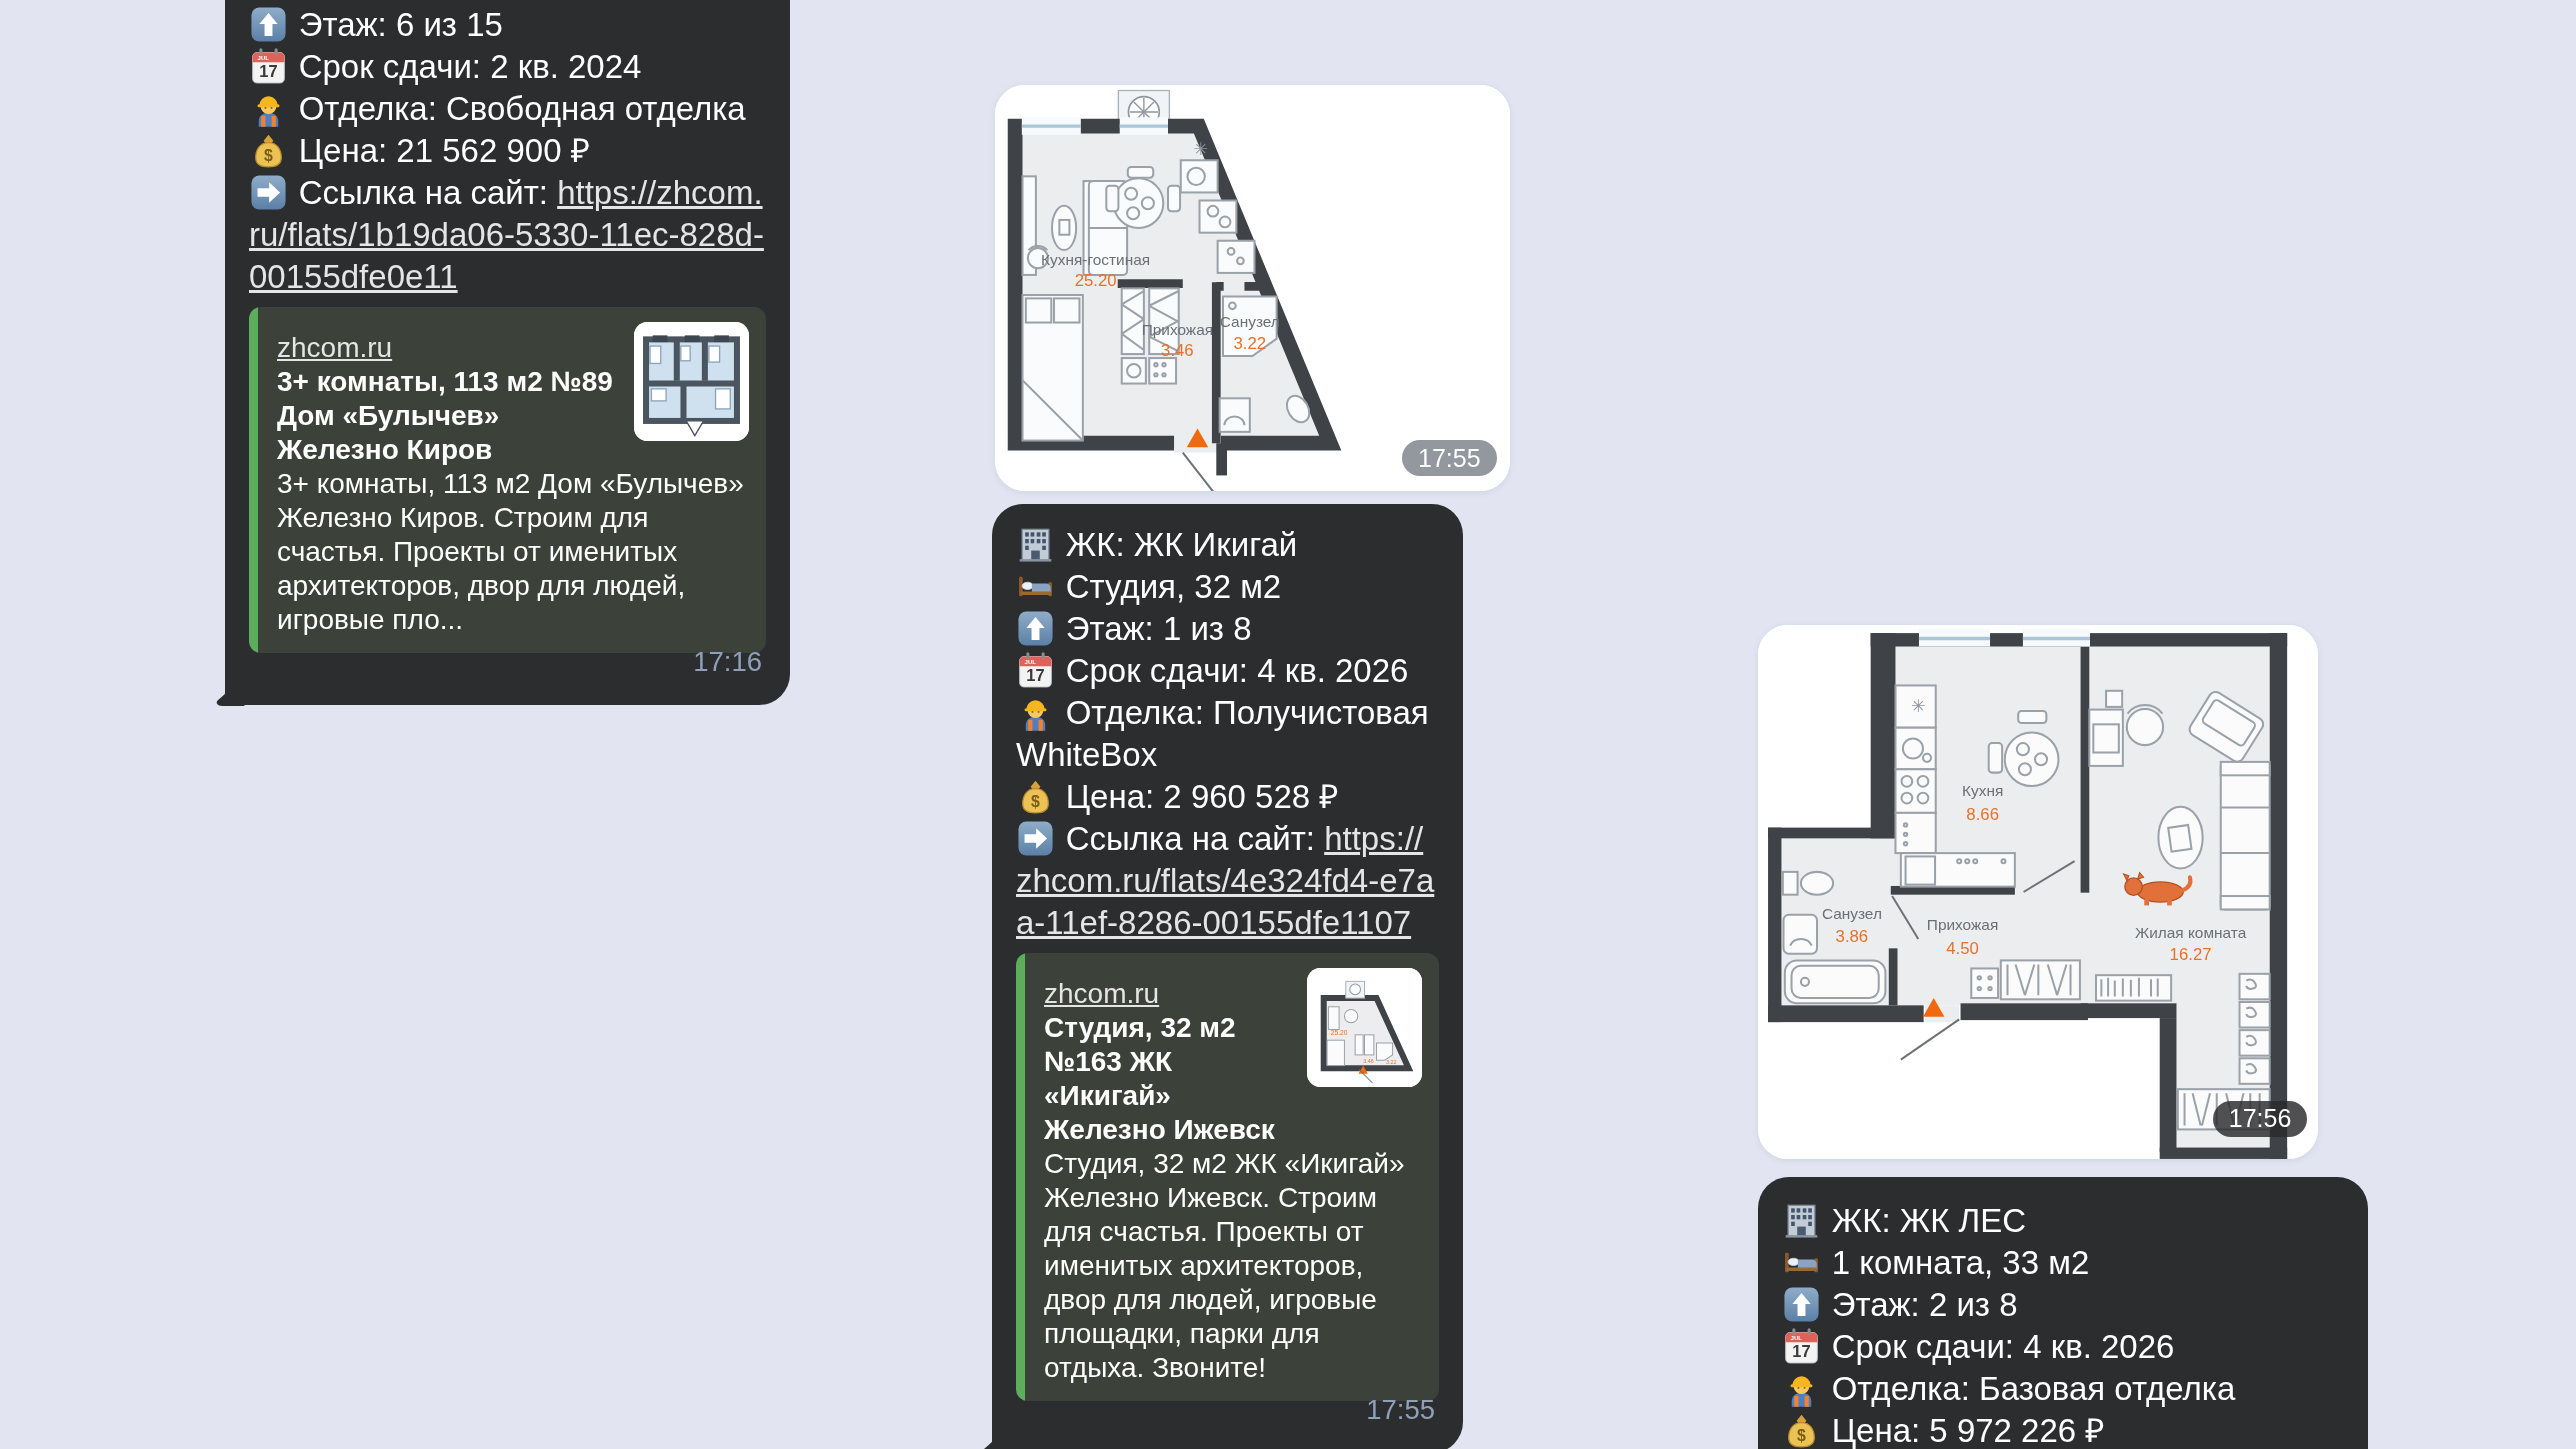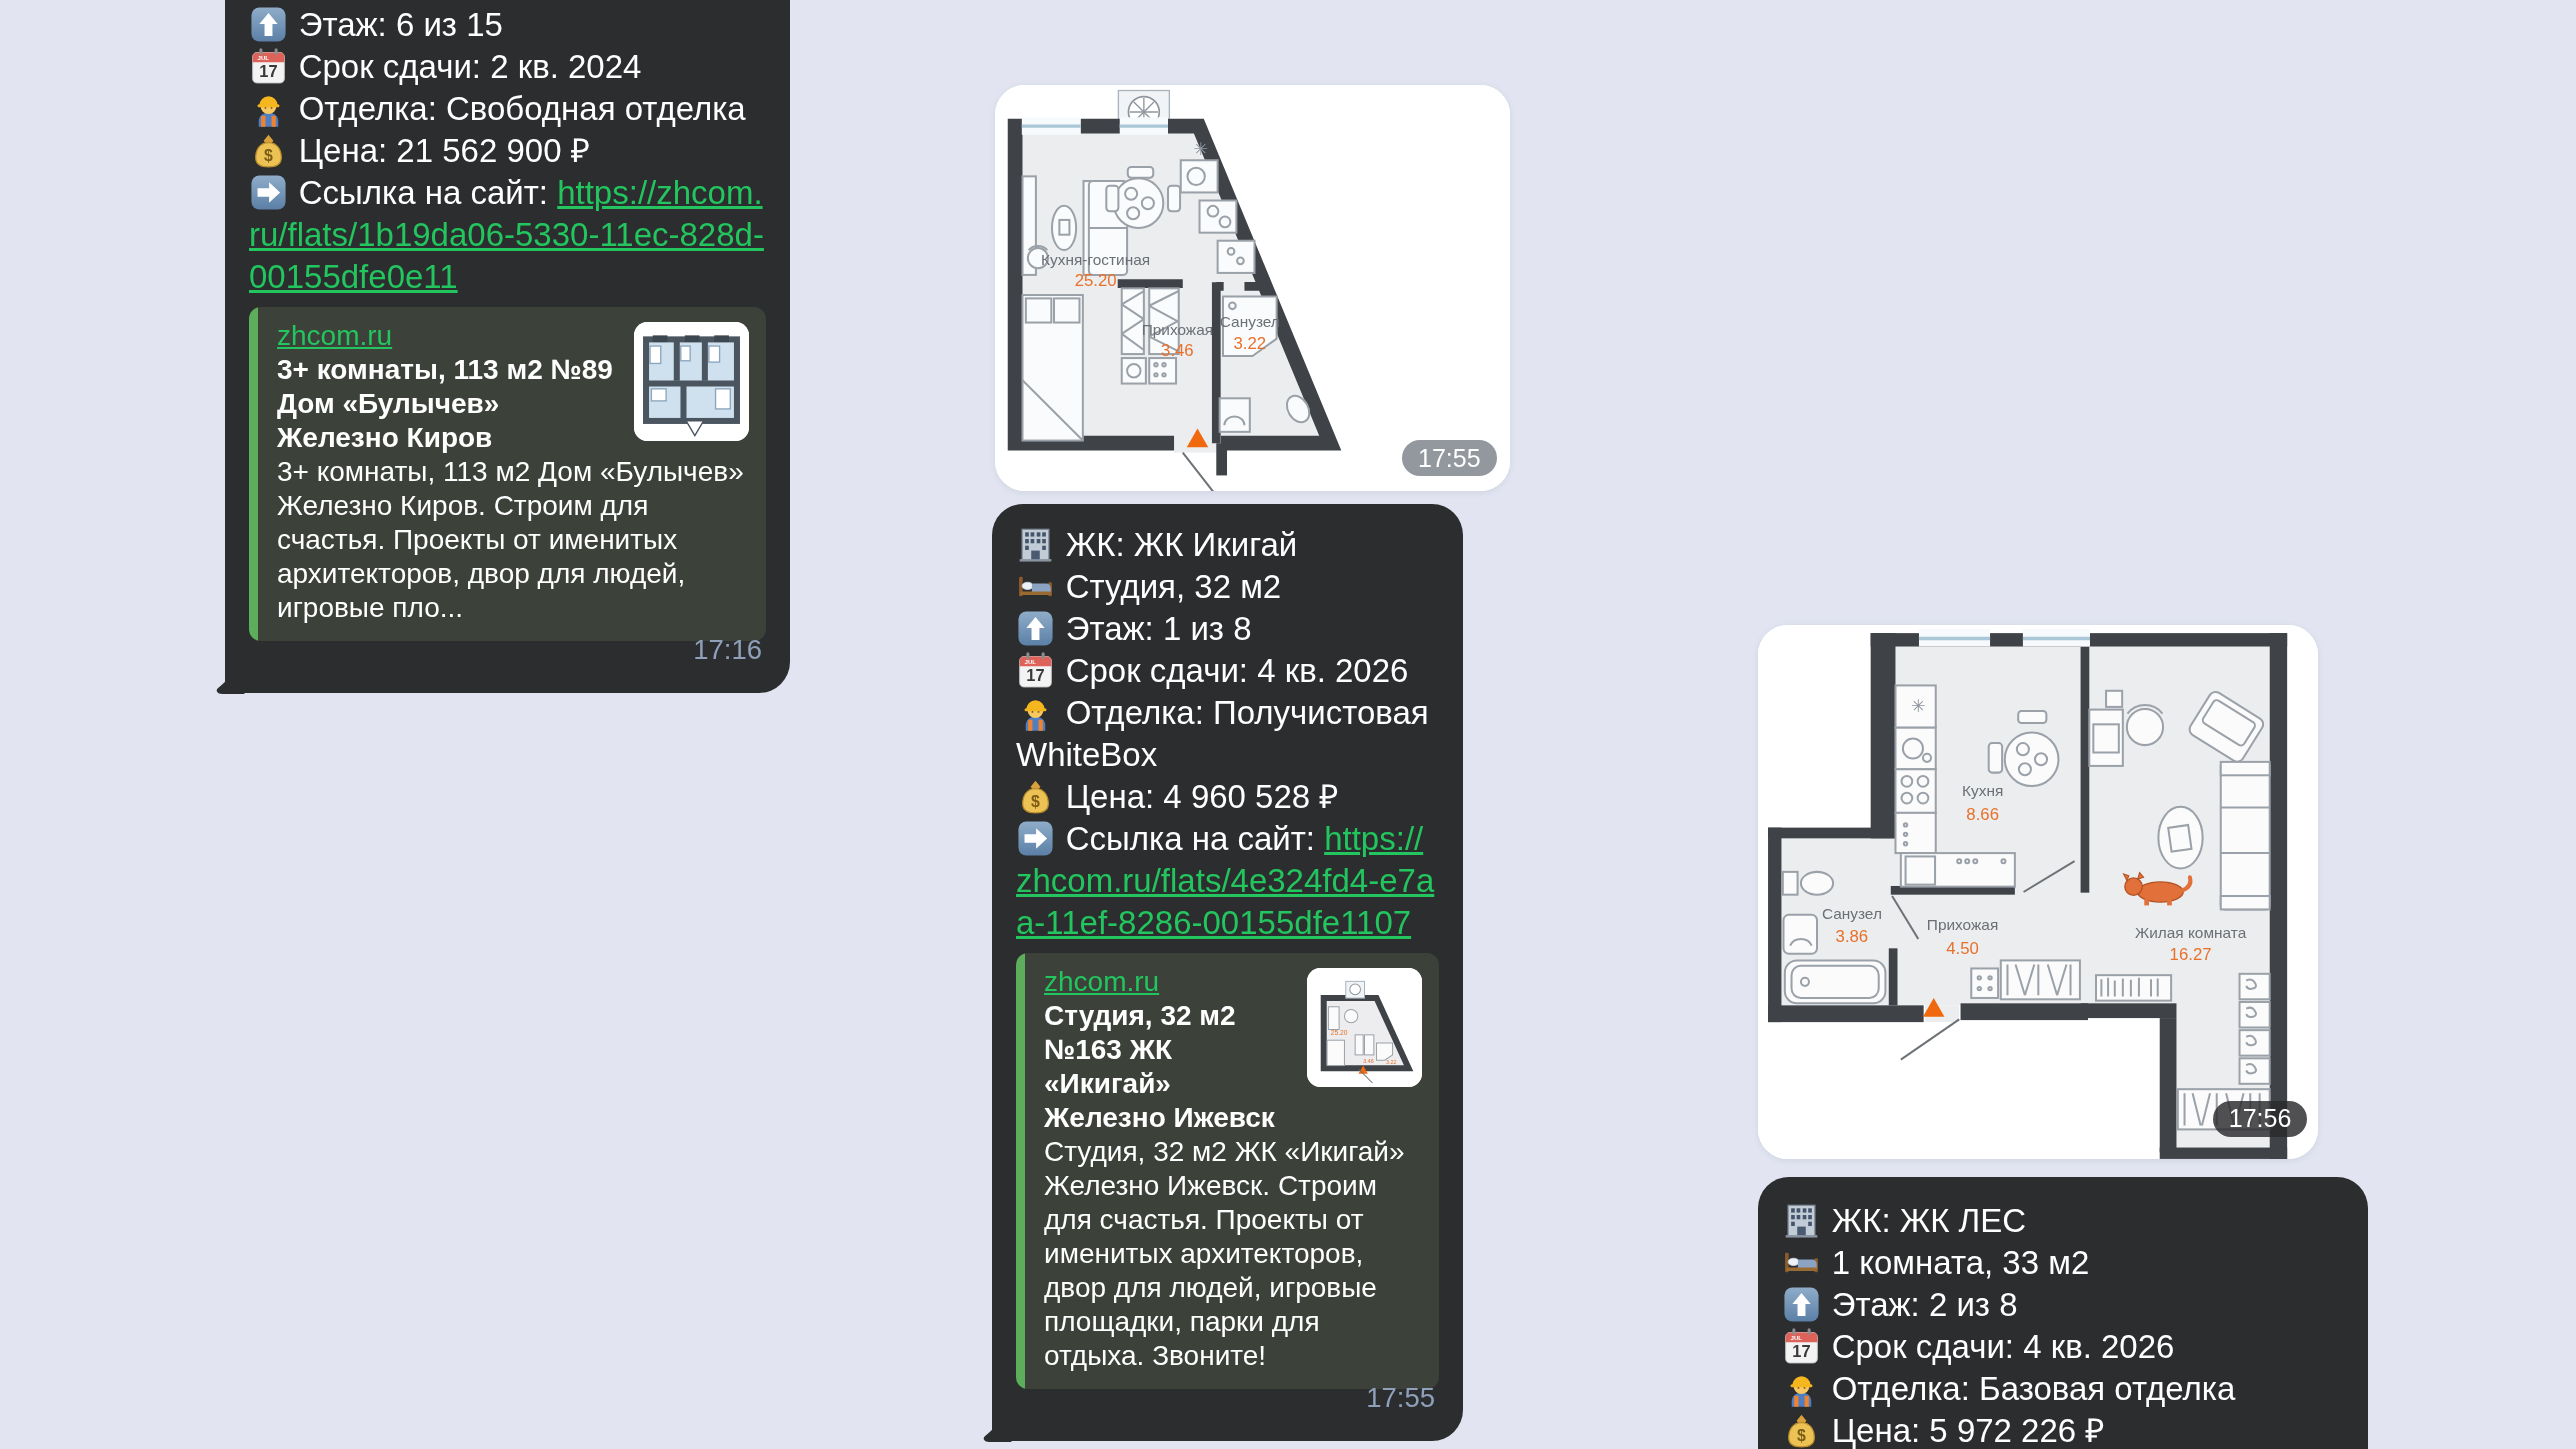--- a/index.html
+++ b/index.html
@@ -12,21 +12,21 @@
   
   .bubble{
     position:absolute;background:#2c2d2f;color:#fff;
     border-radius:31px;border-bottom-left-radius:12px;
     font-size:33px;line-height:42px;
     padding:23px 24px 52px 24px;box-sizing:border-box;
   }
   .bubble .tail{position:absolute;left:-10px;bottom:-0.7px;width:29.5px;height:32px;}
   .ln{display:block;}
   .em{width:39px;height:39px;display:inline-block;vertical-align:-8px;margin-right:10.7px;}
-  a.lnk, a.site{color:#22c55e;text-decoration:underline;word-break:break-all;cursor:pointer;}
+  a.lnk, a.site{color:#e5e5e5;text-decoration:underline;word-break:break-all;cursor:pointer;margin-top:12px;}
   .time{
     position:absolute;right:28px;bottom:28px;
     color:#8fa0ba;font-size:27.5px;line-height:31px;
   }
   
   .preview{
     position:relative;background:#3c423a;border-radius:12px;
     margin-top:9.4px;padding:12px 17.4px 16px 28px;
     font-size:28px;line-height:34px;overflow:hidden;cursor:pointer;
   }
@@ -291,21 +291,21 @@
         <use href="#i-up"></use>
       </svg><span>Этаж: 1 из 8</span></div>
   <div class="ln"><svg class="em" viewBox="0 0 58 58" width="39" height="39">
         <use href="#i-cal"></use>
       </svg><span>Срок сдачи: 4 кв. 2026</span></div>
   <div class="ln"><svg class="em" viewBox="0 0 58 58" width="39" height="39">
         <use href="#i-worker"></use>
       </svg><span>Отделка: Получистовая WhiteBox</span></div>
   <div class="ln"><svg class="em" viewBox="0 0 58 58" width="39" height="39">
         <use href="#i-money"></use>
-      </svg><span>Цена: 4 960 528 ₽</span></div>
+      </svg><span>Цена: 2 960 528 ₽</span></div>
   <div class="ln"><svg class="em" viewBox="0 0 58 58" width="39" height="39">
         <use href="#i-right"></use>
       </svg><span>Ссылка на сайт: </span><a class="lnk">https://zhcom.ru/flats/4e324fd4-e7aa-11ef-8286-00155dfe1107</a></div>
 
   <div class="preview">
     <div class="thumb">
       <svg viewBox="0 0 172 178" width="115" height="119" style="font-size:42px">
         <rect width="172" height="178" fill="#ffffff"></rect>
         <polygon points="25,45 104,45 152,150 25,150" fill="#ededef"></polygon>
         <polygon points="25,45 104,45 152,150 25,150" fill="none" stroke="#3f4246" stroke-width="9"></polygon>

